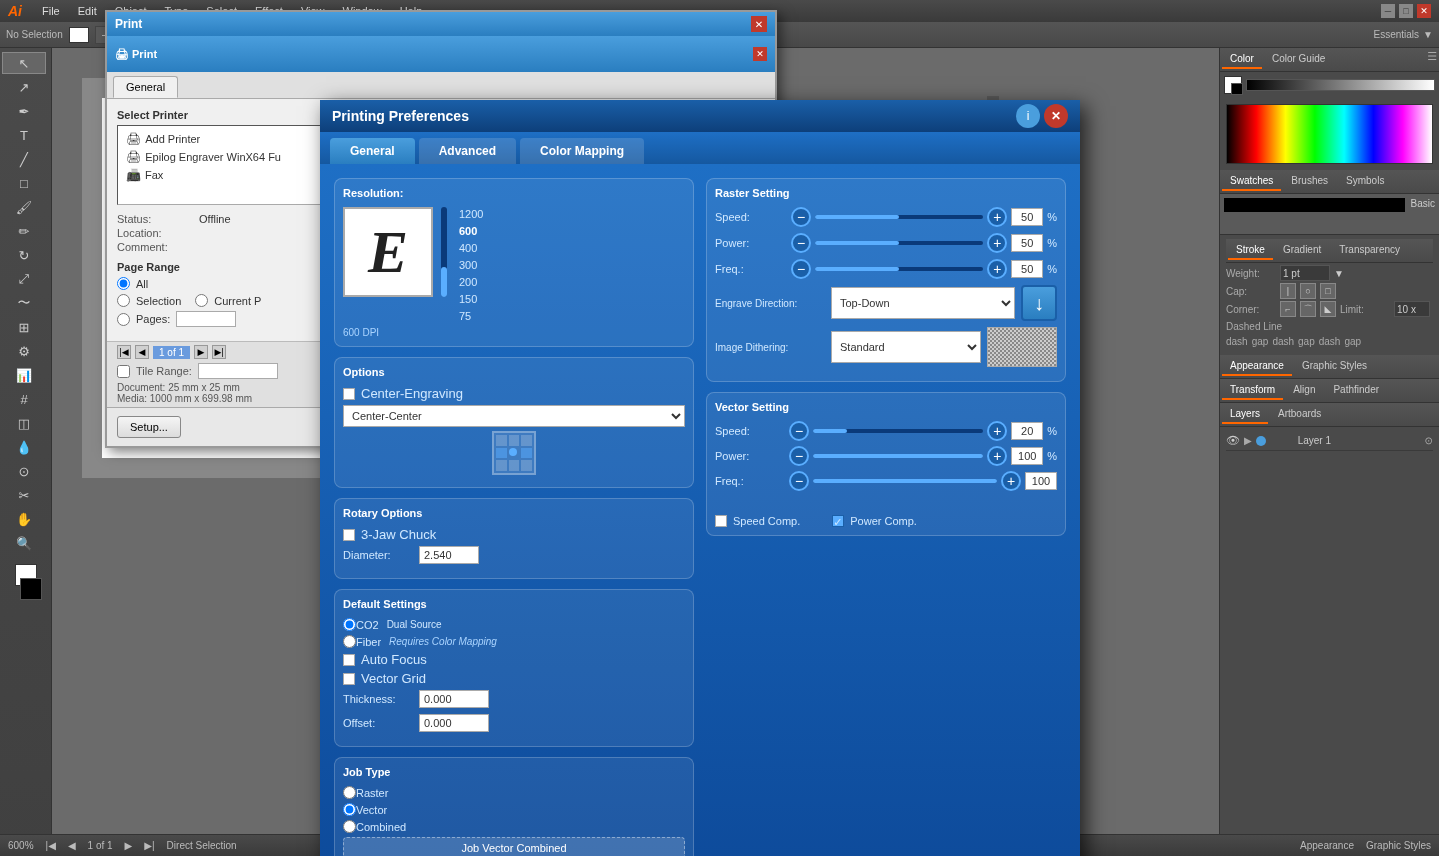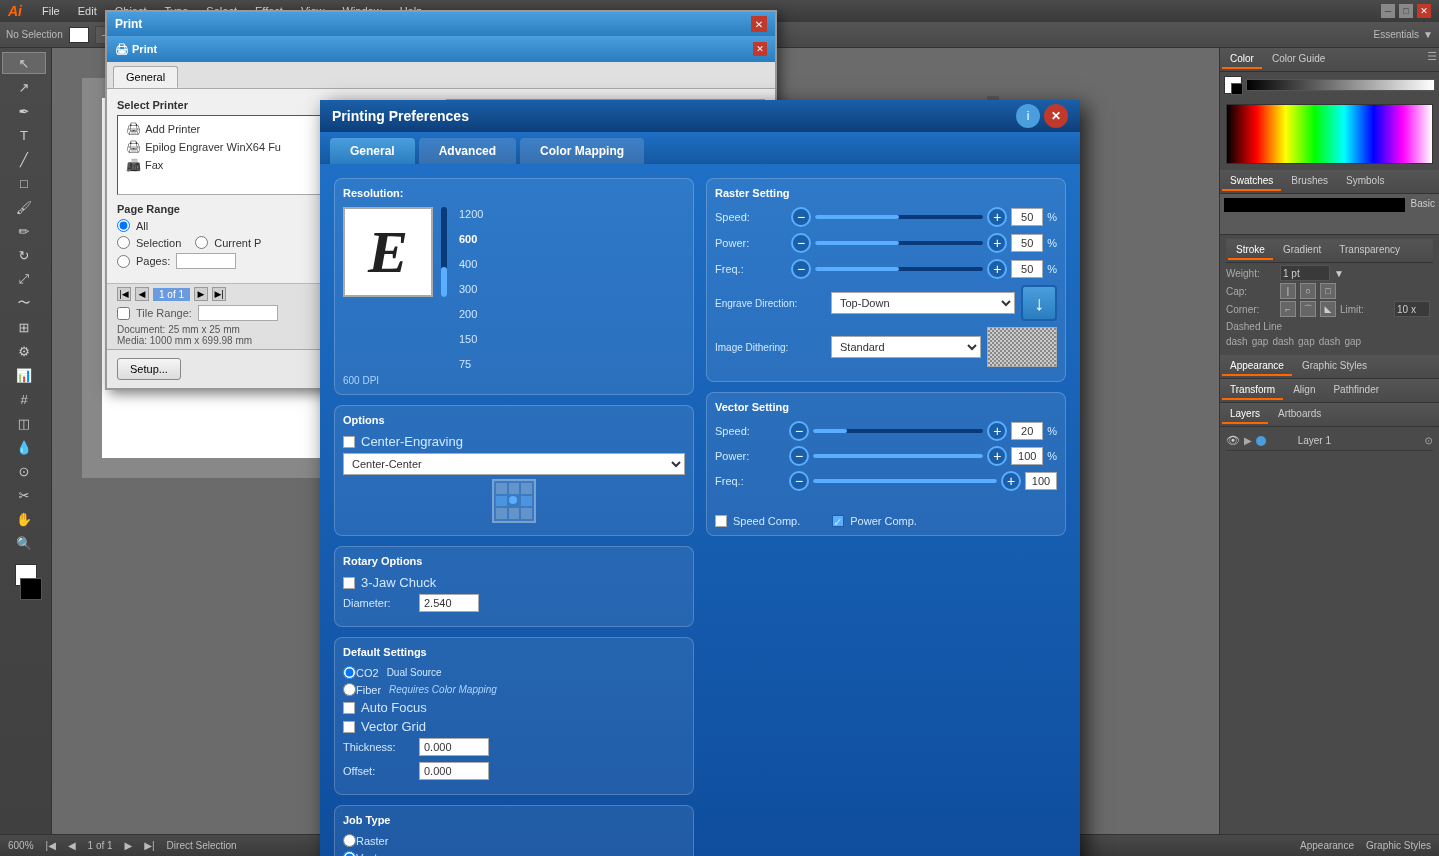--- a/index.html
+++ b/index.html
@@ -482,21 +482,21 @@
       font-size: 11px;
       width: 32px;
       height: 18px;
       text-align: center;
       display: flex; align-items: center; justify-content: center;
     }
     .pref-percent { color: #d0e8ff; font-size: 11px; }
 
     .pref-select {
       flex: 1;
-      height: 22px;
+      height: 32px;
       background: #fff;
       border: 1px solid #aaa;
       color: #333;
       font-size: 11px;
       padding: 0 4px;
     }
     .pref-direction-arrows {
       width: 36px; height: 36px;
       background: linear-gradient(to bottom, #4a9edd, #2a7ec0);
       border: 2px solid #1a5fa8;
@@ -532,21 +532,21 @@
       justify-content: center;
       font-size: 60px;
       font-weight: bold;
       font-style: italic;
       font-family: Georgia, serif;
       color: #222;
     }
     .resolution-list {
       display: flex;
       flex-direction: column;
-      gap: 11px;
+      gap: 3px;
       flex: 1;
     }
     .res-item {
       color: #d0e8ff;
       font-size: 11px;
       cursor: pointer;
       padding: 1px 4px;
     }
     .res-dpi {
       color: #aad4ff;
@@ -874,21 +874,21 @@
     </div>
   </div>
 </div>
 
 <div id="print-dialog-outer">
   <div id="print-dialog-outer-titlebar">
     <span class="title">Print</span>
     <button class="dialog-close-btn">✕</button>
   </div>
 
-  <div style="background:linear-gradient(to bottom,#4a9edd,#2a7ec0);height:26px;display:flex;align-items:center;padding:0 8px;color:#fff;font-size:11px;font-weight:bold;">
+  <div style="background:linear-gradient(to bottom,#4a9edd,#2a7ec0);height:36px;display:flex;align-items:center;padding:0 8px;color:#fff;font-size:11px;font-weight:bold;">
     <span>🖨 <span>Print</span></span>
     <button style="margin-left:auto;width:14px;height:14px;background:#c0392b;border:none;color:#fff;font-size:9px;cursor:pointer;">✕</button>
   </div>
 
   <div id="print-tabs">
     <div class="print-tab active">General</div>
   </div>
 
   <div id="print-dialog-content">
 
@@ -902,20 +902,28 @@
             <span>Add Printer</span>
           </div>
           <div class="printer-item">
             <span class="printer-icon">🖨</span>
             <span>Epilog Engraver WinX64 Fu</span>
           </div>
           <div class="printer-item">
             <span class="printer-icon">📠</span>
             <span>Fax</span>
           </div>
+        </div>
+        <div class="status-grid">
+          <span class="status-label">Status:</span>
+          <span>Offline</span>
+          <span class="status-label">Location:</span>
+          <span></span>
+          <span class="status-label">Comment:</span>
+          <span></span>
         </div>
         <div id="page-range-section">
           <div class="print-section-label">Page Range</div>
           <div class="radio-group">
             <div class="radio-row">
               <input type="radio" name="pagerange" checked="" style="">
               <span>All</span>
             </div>
             <div class="radio-row">
               <input type="radio" name="pagerange" style="">

